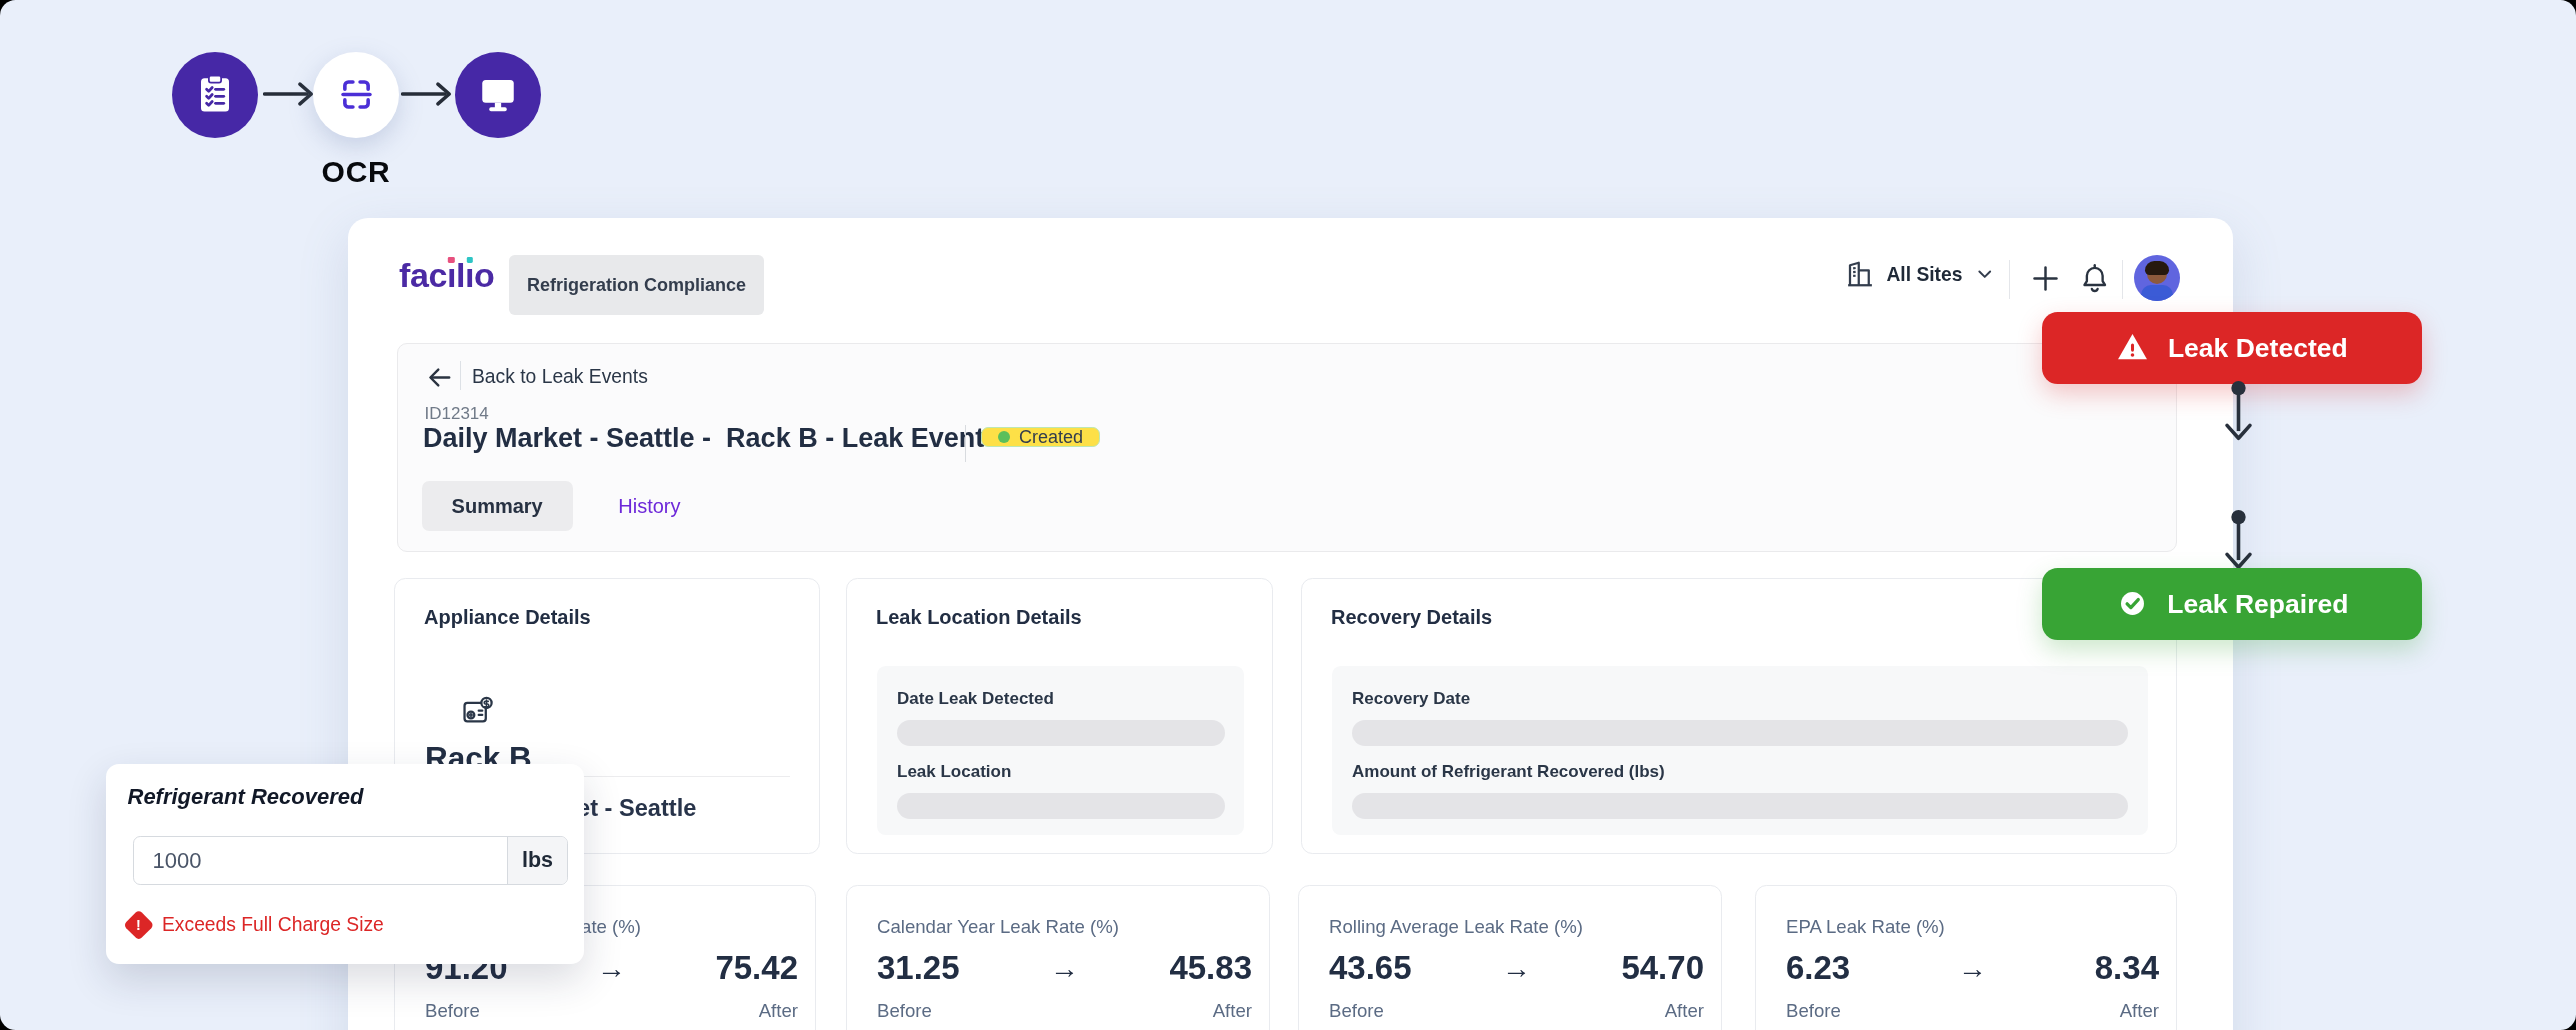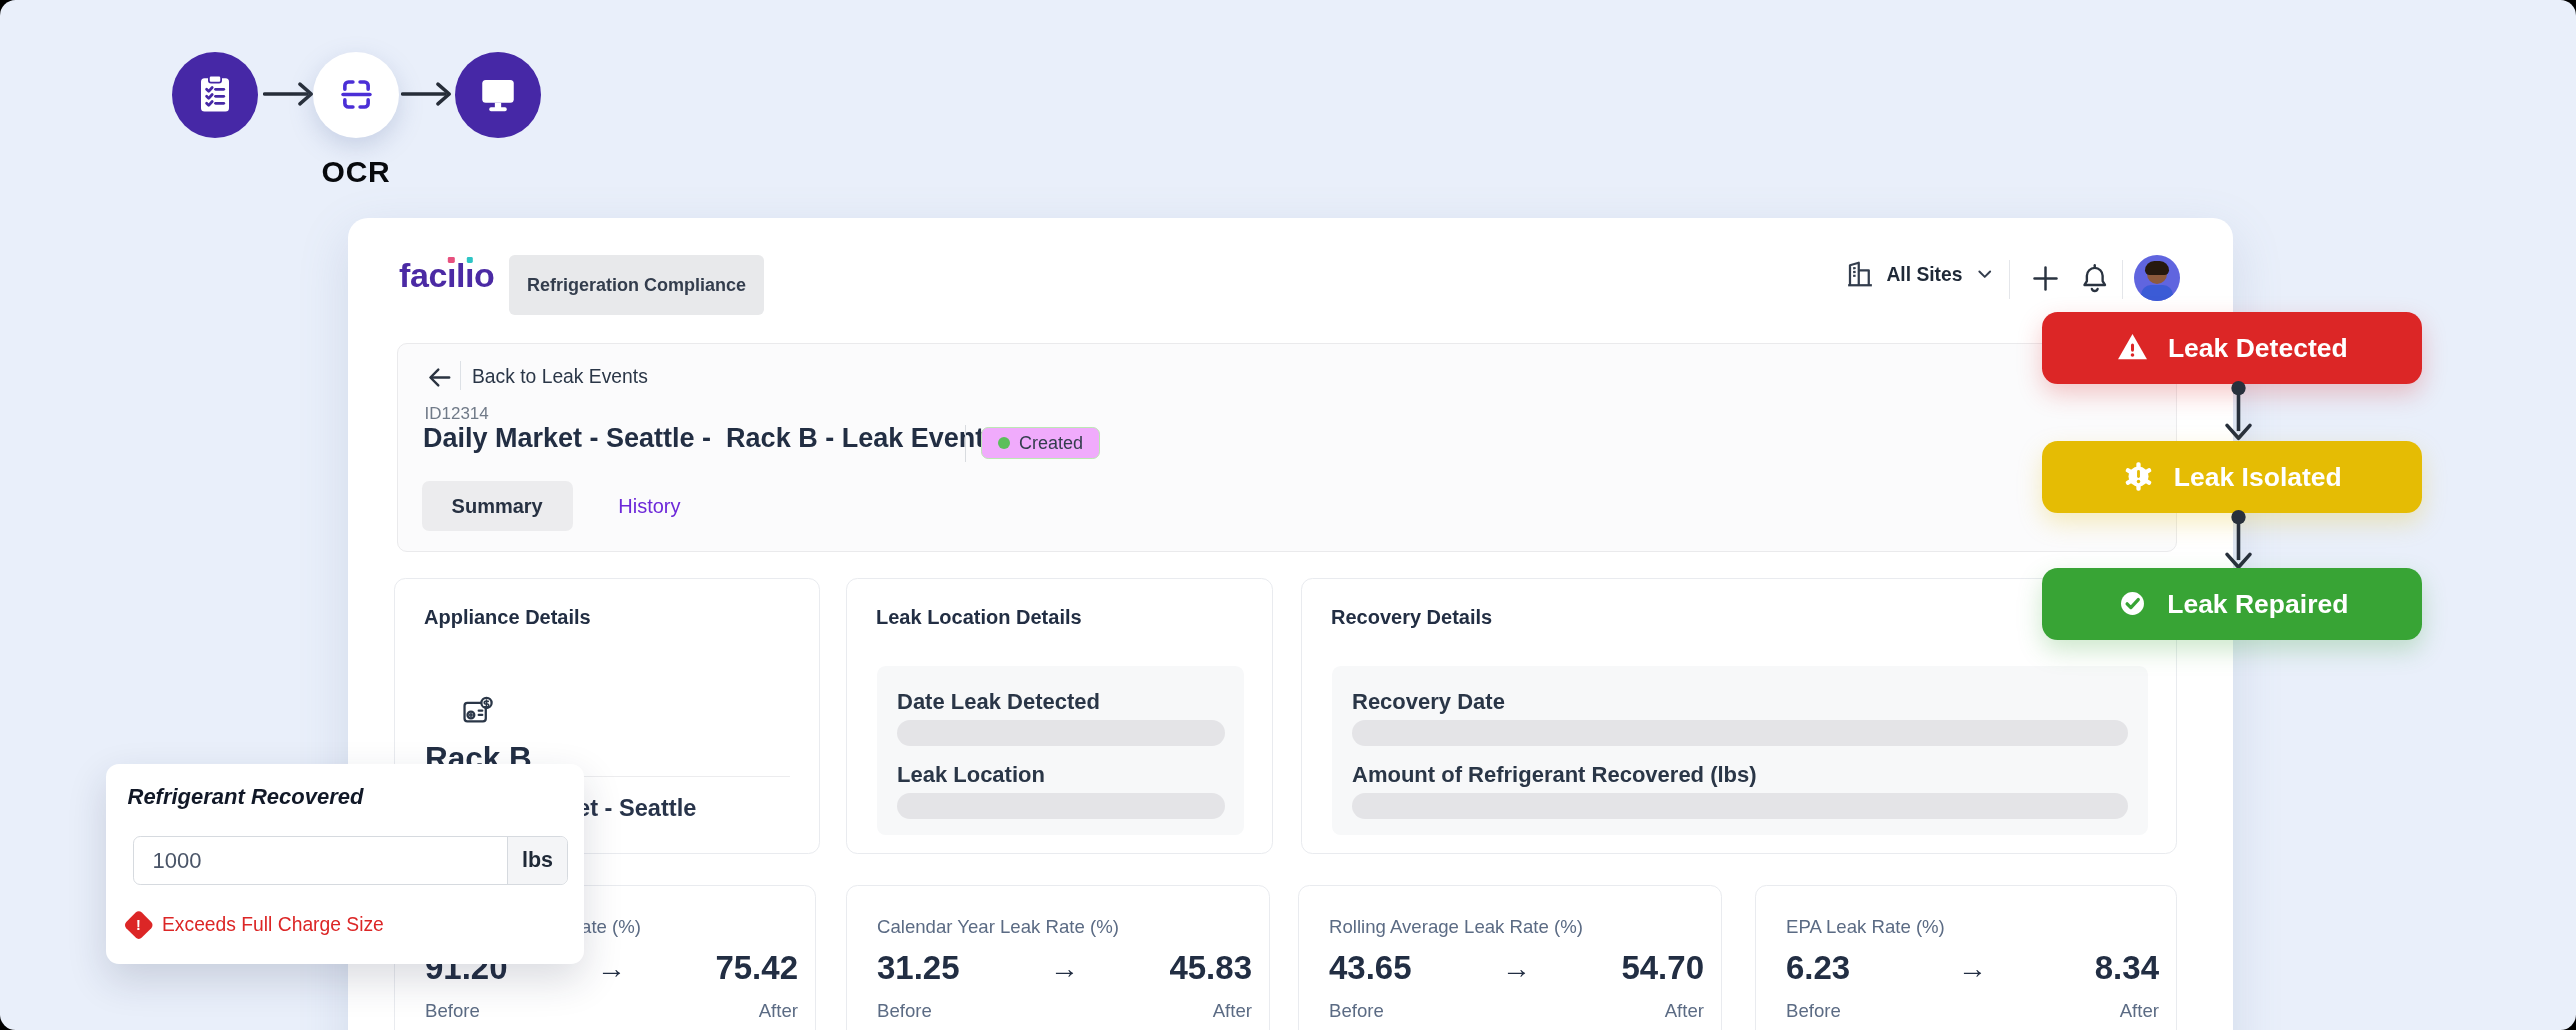--- a/index.html
+++ b/index.html
@@ -46,40 +46,40 @@
 
   
   .panel { position:absolute; left:397px; top:343px; width:1780px; height:209px;
            background:#FBFBFC; border:1.1px solid #EAEAEC; border-radius:10px; }
   .crumb-arrow { position:absolute; left:27px; top:18.6px; cursor:pointer; }
   .crumb-sep { position:absolute; left:62px; top:17px; width:1.4px; height:29px; background:#DDE1E6; }
   .crumb-label { position:absolute; left:74px; top:21.5px; font-size:19.3px; font-weight:500; color:#2A3647; cursor:pointer; }
   .event-id { position:absolute; left:26.5px; top:60px; font-size:17px; color:#707A88; }
   .event-title { position:absolute; left:25px; top:79px; font-size:27px; font-weight:700; color:#222E43; white-space:pre; }
   .title-div { position:absolute; left:567px; top:81px; width:1.4px; height:37px; background:#D8DBDF; }
-  .status-pill { position:absolute; left:583px; top:83px; height:32px; padding:0 15.7px;
-                 background:#f0abfc; border:1.1px solid #BCE7B4; border-radius:7.2px;
+  .status-pill { position:absolute; left:583px; top:83px; height:20px; padding:0 15.7px;
+                 background:#fde047; border:1.1px solid #BCE7B4; border-radius:7.2px;
                  display:flex; align-items:center; gap:9.3px; }
   .status-pill .dot { width:12px; height:12px; border-radius:50%; background:#5BBF5B; }
   .status-pill .txt { font-size:18px; font-weight:500; color:#333D4D; }
   .tab { position:absolute; height:50px; display:flex; align-items:center; border-radius:7.2px;
          font-size:20px; cursor:pointer; }
   .tab.active { left:23.6px; top:137px; padding:0 30px; background:#ECECEE; color:#273142; font-weight:600; }
   .tab.plain  { left:206px; top:137px; padding:0 14.3px; color:#6d28d9; font-weight:500; }
 
   
   .card { position:absolute; background:#fff; border:1.1px solid #E9EBEF; border-radius:11.4px; }
   .card-title { position:absolute; left:29px; top:27px; font-size:20px; font-weight:600; color:#222E43; }
   .rack-row { position:absolute; left:30px; top:114px; display:flex; align-items:center; gap:11.4px;flex-direction:column; }
   .rack-name { font-size:31.5px; font-weight:700; color:#222E43; }
   .card-hdiv { position:absolute; left:29px; right:29px; top:197px; height:1.1px; background:#ECECEE; }
   .site-name { position:absolute; left:64px; top:216px; font-size:23.6px; font-weight:600; color:#28344A; }
 
   .inner-panel { position:absolute; left:30px; top:87px; height:169px; background:#F7F8F9; border-radius:8.6px; }
-  .fld-label { position:absolute; left:20px; font-size:22px; font-weight:600; color:#2A3647; }
+  .fld-label { position:absolute; left:20px; font-size:17px; font-weight:600; color:#2A3647; }
   .skeleton { position:absolute; left:20px; height:26px; background:#E4E4E7; border-radius:13px; }
 
   
   .mcard { position:absolute; top:885px; height:172px; background:#fff; border:1.1px solid #E9EBEF;
            border-radius:11.4px; padding:29px 17px 0 30px; }
   .m-title { font-size:18.6px; color:#5B6B84; line-height:23px; white-space:nowrap; overflow:hidden; }
   .m-values { display:flex; justify-content:space-between; align-items:center; margin-top:11.4px; }
   .m-num { font-size:33px; font-weight:700; color:#222E43; }
   .m-arrow { font-size:29px; color:#222E43; }
   .m-labels { display:flex; justify-content:space-between; margin-top:13px; }
@@ -351,38 +351,20 @@
     </span>
     <span class="lbl">Leak Detected</span>
   </div>
 
   <svg class="connector" style="left:2217px; top:378px;" width="43" height="66" viewBox="0 0 60 92">
     <circle cx="30" cy="14" r="10" fill="#28303C"></circle>
     <line x1="30" y1="14" x2="30" y2="74" stroke="#28303C" stroke-width="5"></line>
     <polyline points="14,66 30,84 46,66" fill="none" stroke="#28303C" stroke-width="5" stroke-linecap="round" stroke-linejoin="round"></polyline>
   </svg>
 
-  <div class="flow-badge fb-yellow">
-    <span>
-      <svg width="33" height="33" viewBox="0 0 46 46">
-        <g fill="#fff">
-          <rect x="20" y="3" width="6" height="9" rx="2.5"></rect>
-          <rect x="20" y="34" width="6" height="9" rx="2.5"></rect>
-          <rect x="20" y="3" width="6" height="9" rx="2.5" transform="rotate(60 23 23)"></rect>
-          <rect x="20" y="34" width="6" height="9" rx="2.5" transform="rotate(60 23 23)"></rect>
-          <rect x="20" y="3" width="6" height="9" rx="2.5" transform="rotate(120 23 23)"></rect>
-          <rect x="20" y="34" width="6" height="9" rx="2.5" transform="rotate(120 23 23)"></rect>
-          <circle cx="23" cy="23" r="14"></circle>
-        </g>
-        <rect x="21" y="14" width="4" height="11" rx="2" fill="#E5BC04"></rect>
-        <circle cx="23" cy="30" r="2.4" fill="#E5BC04"></circle>
-      </svg>
-    </span>
-    <span class="lbl">Leak Isolated</span>
-  </div>
 
   <svg class="connector" style="left:2217px; top:507px;" width="43" height="66" viewBox="0 0 60 92">
     <circle cx="30" cy="14" r="10" fill="#28303C"></circle>
     <line x1="30" y1="14" x2="30" y2="74" stroke="#28303C" stroke-width="5"></line>
     <polyline points="14,66 30,84 46,66" fill="none" stroke="#28303C" stroke-width="5" stroke-linecap="round" stroke-linejoin="round"></polyline>
   </svg>
 
   <div class="flow-badge fb-green">
     <span>
       <svg width="33" height="33" viewBox="0 0 46 46">

